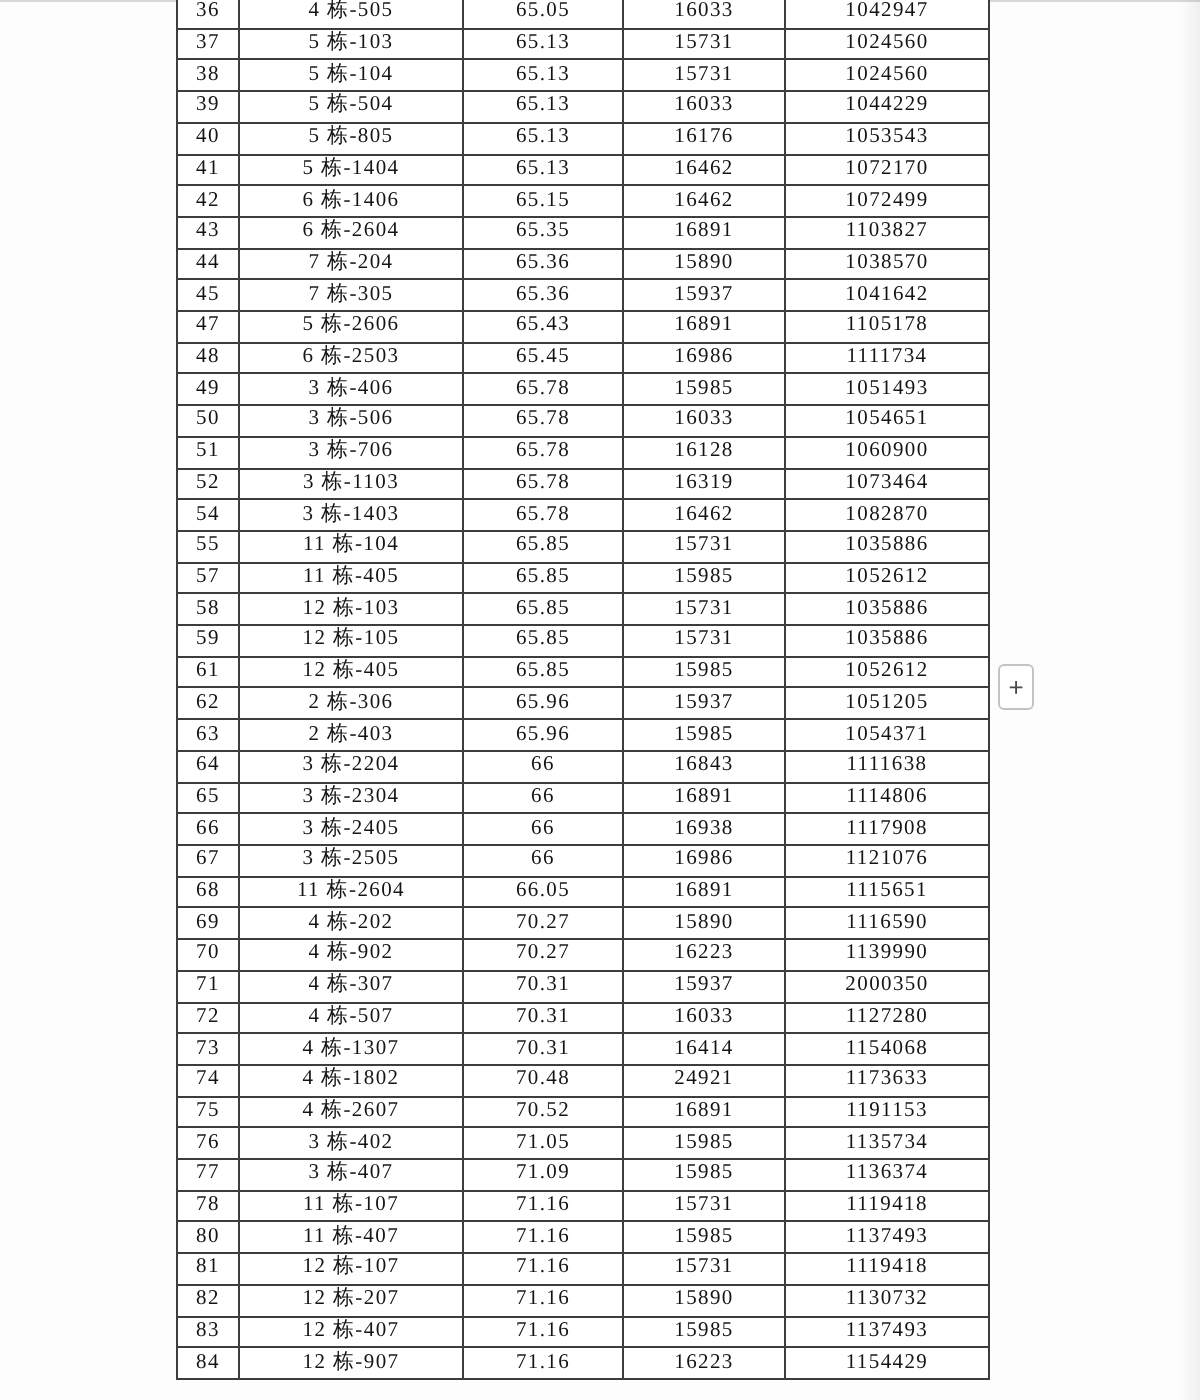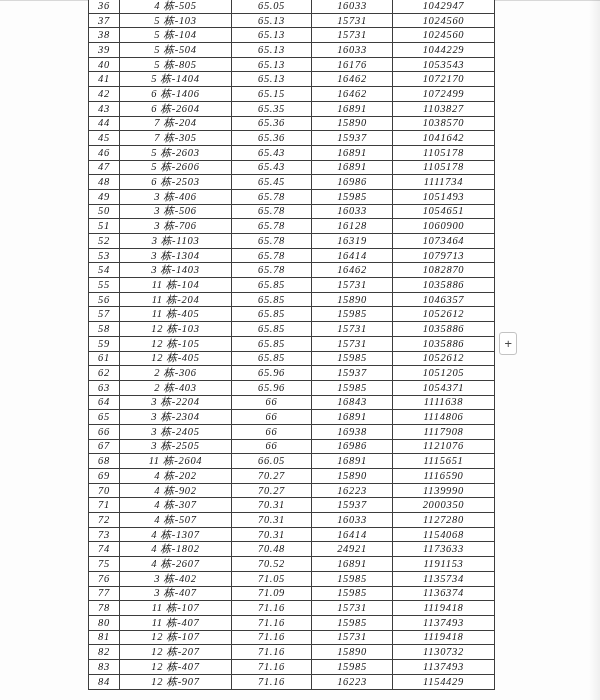--- a/index.html
+++ b/index.html
@@ -2,21 +2,21 @@
 <html><head>
 <meta charset="utf-8">
 <style>
   * { margin: 0; padding: 0; box-sizing: border-box; }
   html, body {
     width: 600px; height: 700px;
     overflow: hidden;
     background: #fdfdfd;
     font-family: "Liberation Serif", "DejaVu Serif", serif;
   }
-  .stage { position: relative; width: 600px; height: 700px; font-style: italic; }
+  .stage { position: relative; width: 600px; height: 700px; }
 
   .top-divider {
     position: absolute; top: 0; left: 0;
     width: 600px; height: 1px;
     background: #d8d8d8;
   }
 
   .edge-shade {
     position: absolute; top: 0; right: 0;
     width: 11px; height: 700px;
@@ -146,27 +146,20 @@
             <td>1038570</td>
           </tr>
           <tr>
             <td>45</td>
             <td>7 栋-305</td>
             <td>65.36</td>
             <td>15937</td>
             <td>1041642</td>
           </tr>
           <tr>
-            <td>46</td>
-            <td>5 栋-2603</td>
-            <td>65.43</td>
-            <td>16891</td>
-            <td>1105178</td>
-          </tr>
-          <tr>
             <td>47</td>
             <td>5 栋-2606</td>
             <td>65.43</td>
             <td>16891</td>
             <td>1105178</td>
           </tr>
           <tr>
             <td>48</td>
             <td>6 栋-2503</td>
             <td>65.45</td>
@@ -195,48 +188,34 @@
             <td>1060900</td>
           </tr>
           <tr>
             <td>52</td>
             <td>3 栋-1103</td>
             <td>65.78</td>
             <td>16319</td>
             <td>1073464</td>
           </tr>
           <tr>
-            <td>53</td>
-            <td>3 栋-1304</td>
-            <td>65.78</td>
-            <td>16414</td>
-            <td>1079713</td>
-          </tr>
-          <tr>
             <td>54</td>
             <td>3 栋-1403</td>
             <td>65.78</td>
             <td>16462</td>
             <td>1082870</td>
           </tr>
           <tr>
             <td>55</td>
             <td>11 栋-104</td>
             <td>65.85</td>
             <td>15731</td>
             <td>1035886</td>
           </tr>
           <tr>
-            <td>56</td>
-            <td>11 栋-204</td>
-            <td>65.85</td>
-            <td>15890</td>
-            <td>1046357</td>
-          </tr>
-          <tr>
             <td>57</td>
             <td>11 栋-405</td>
             <td>65.85</td>
             <td>15985</td>
             <td>1052612</td>
           </tr>
           <tr>
             <td>58</td>
             <td>12 栋-103</td>
             <td>65.85</td>

